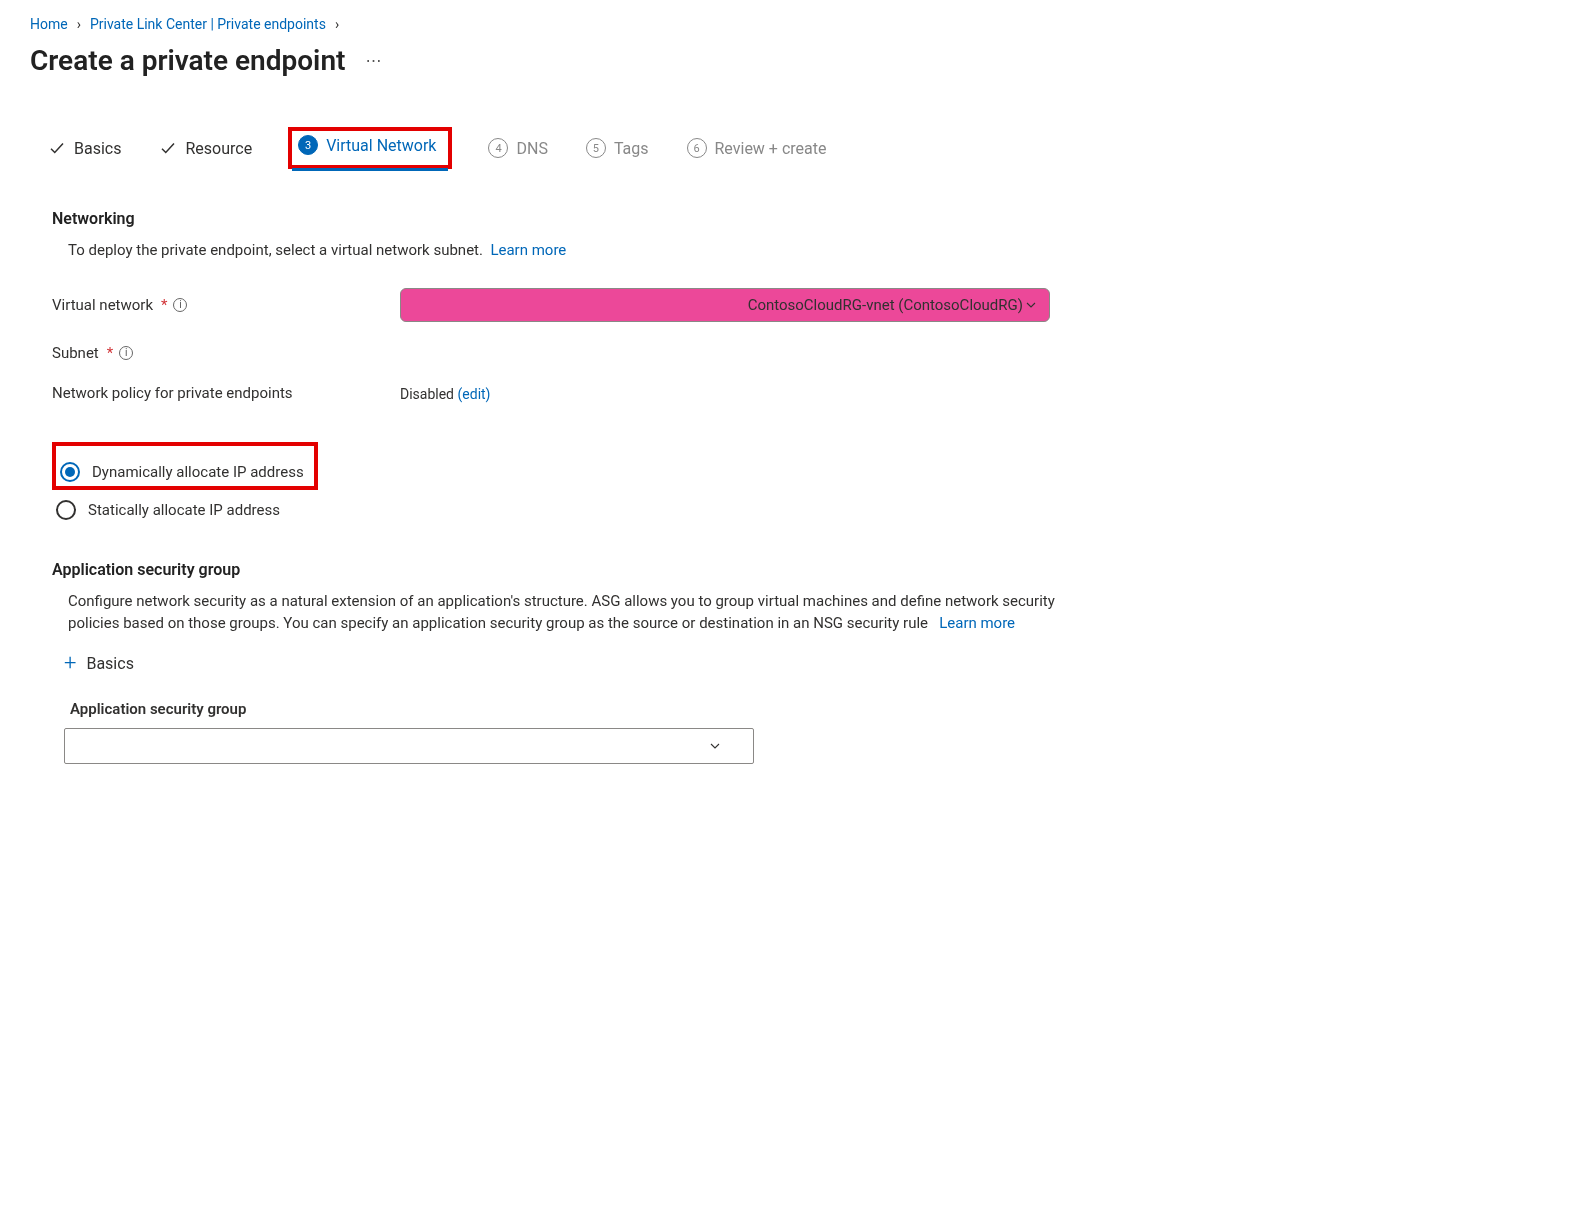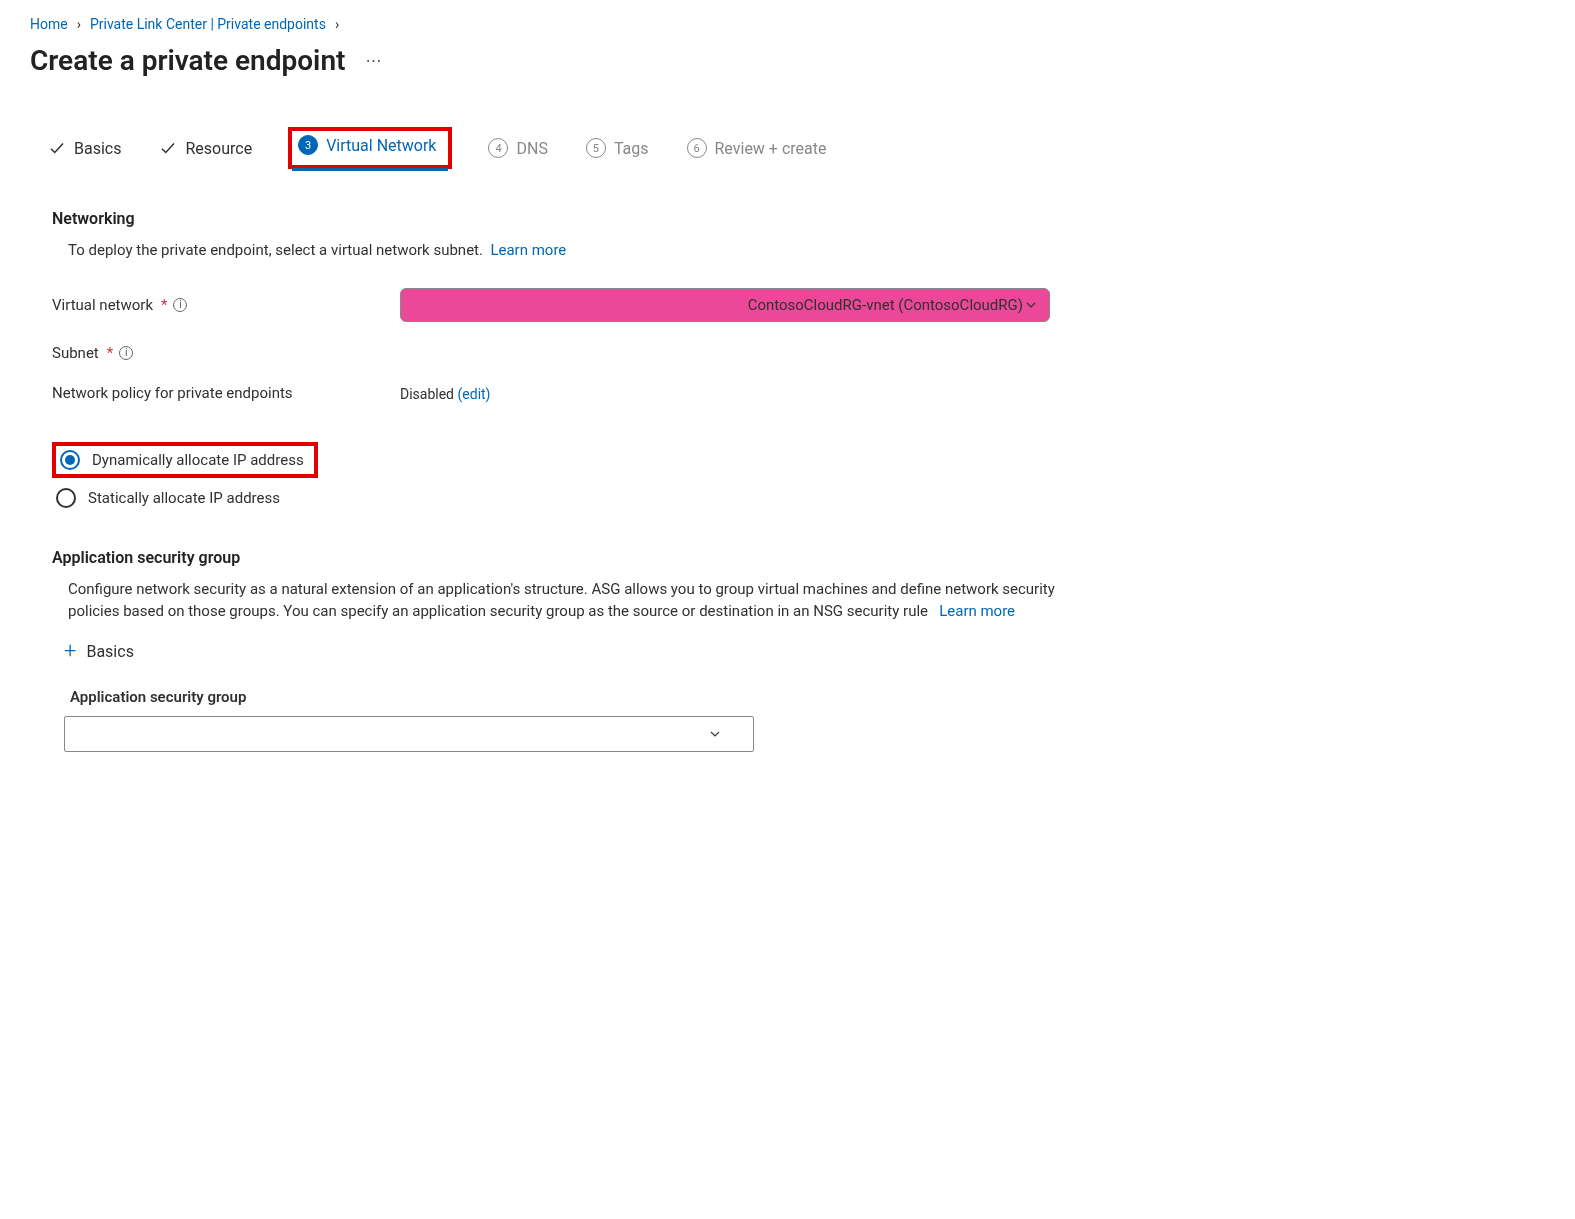--- a/index.html
+++ b/index.html
@@ -67,21 +67,21 @@
   
   .radio-group { margin-top:6px; margin-bottom:40px; }
   .radio-row { display:flex; align-items:center; gap:12px; font-size:15px; margin-bottom:10px; padding-left:4px;}
   .radio-outer {
     width:20px; height:20px; border:2px solid #323130; border-radius:50%;
     display:flex; align-items:center; justify-content:center;
   }
   .radio-row.selected .radio-outer { border-color:#0067b8; }
   .radio-inner { width:10px; height:10px; border-radius:50%; background:#0067b8; display:none;}
   .radio-row.selected .radio-inner { display:block; }
-  .radio-row.boxed { border:4px solid #e30000; padding:4px 10px 4px 4px; width:fit-content;}
+  .radio-row.boxed { border:4px solid #e30000; padding:16px 10px 4px 4px; width:fit-content;}
 
   
   .create-btn { display:flex; align-items:center; gap:10px; font-size:16px; color:#323130; cursor:pointer; margin:18px 0 26px 12px;}
   .create-btn .plus { color:#0067b8; font-size:22px; font-weight:300; line-height:1;}
   .asg-sub { font-weight:600; font-size:15px; margin:8px 0 10px 18px;}
   .asg-select {
     margin-left:12px; width:690px; max-width:690px;
     border:1px solid #8a8886; border-radius:2px; background:#fff;
     height:36px; display:flex; align-items:center; justify-content:flex-end;
     padding:0 30px 0 12px; cursor:pointer;

